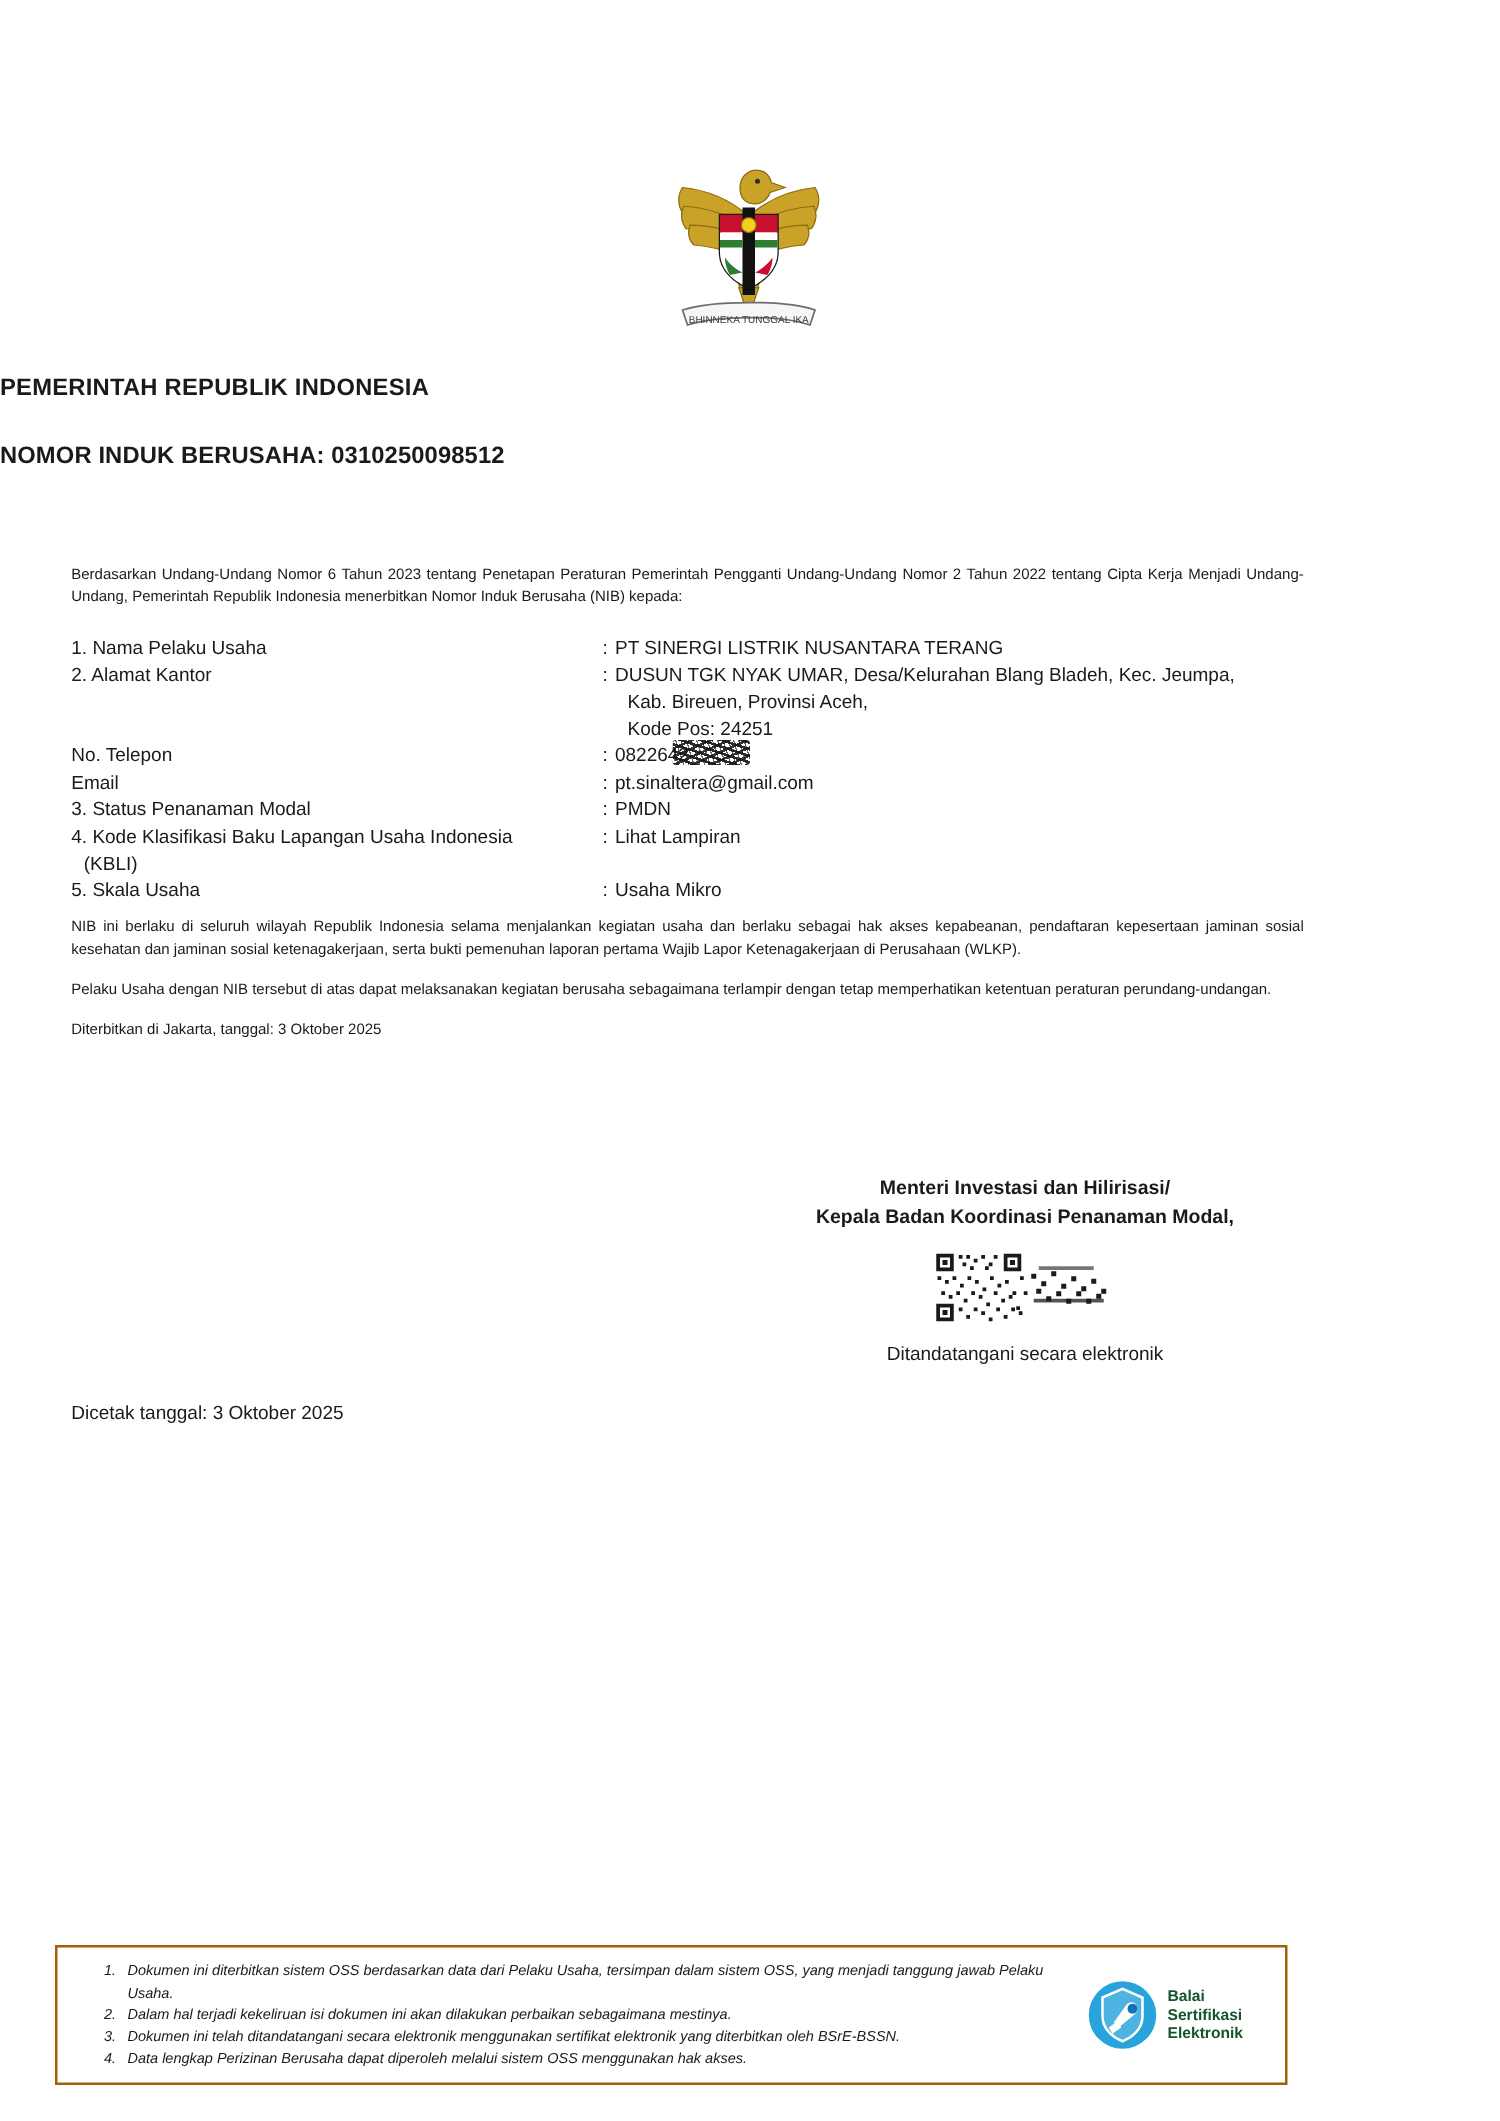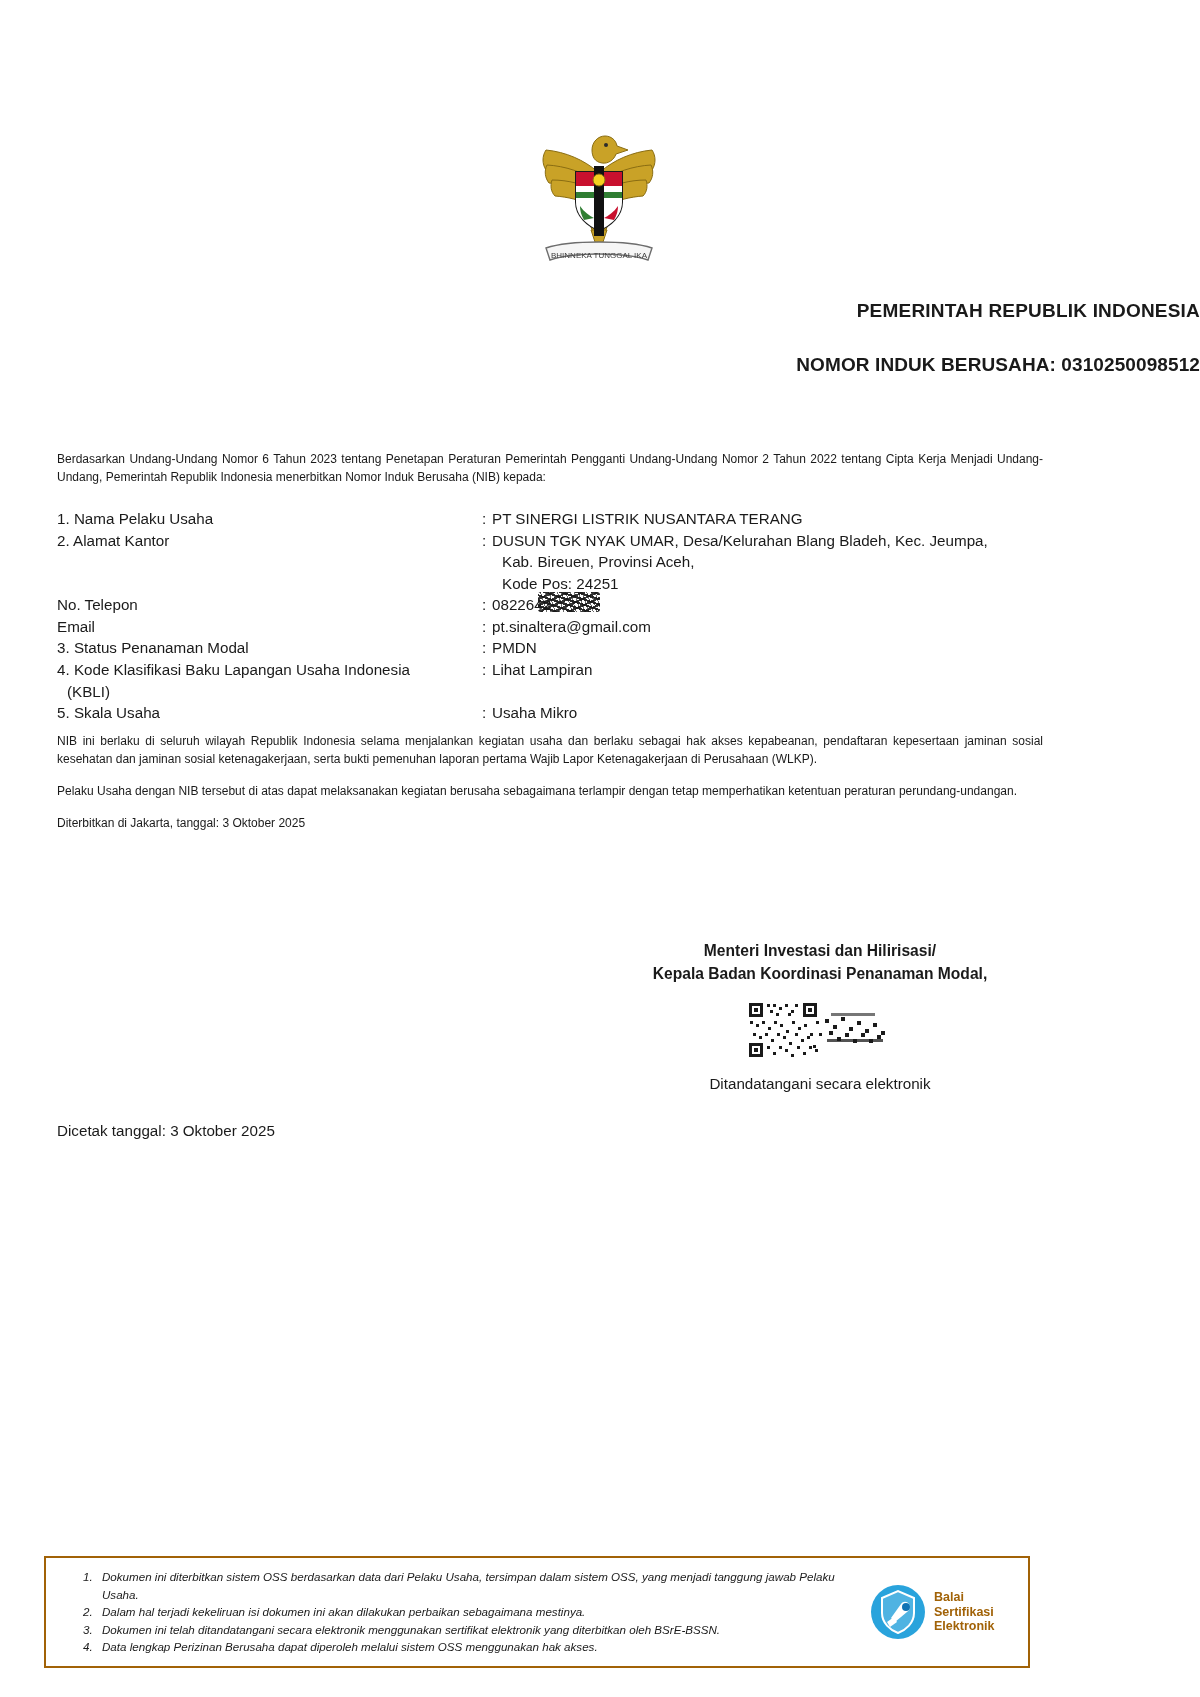--- a/index.html
+++ b/index.html
@@ -41,21 +41,21 @@
     width: 160px;
     height: 160px;
   }
 
   
   .heading-block {
     position: absolute;
     left: 0;
     top: 300px;
     width: 1200px;
-    text-align: right;
+    text-align: left;
   }
   .h-country {
     font-size: 19px;
     font-weight: bold;
     letter-spacing: 0.2px;
     margin-bottom: 30px;
   }
   .h-title {
     font-size: 19px;
     font-weight: bold;
@@ -189,21 +189,21 @@
   }
   .bsre-mark {
     width: 60px;
     height: 60px;
     flex: 0 0 auto;
   }
   .bsre-text {
     font-size: 12.5px;
     font-weight: bold;
     line-height: 1.18;
-    color: #a16207;
+    color: #14532d;
   }
 </style>
 </head>
 <body>
 
 <div class="page">
   <div class="sheet">
 
     <div class="emblem-wrap">
       <span class="emblem">

